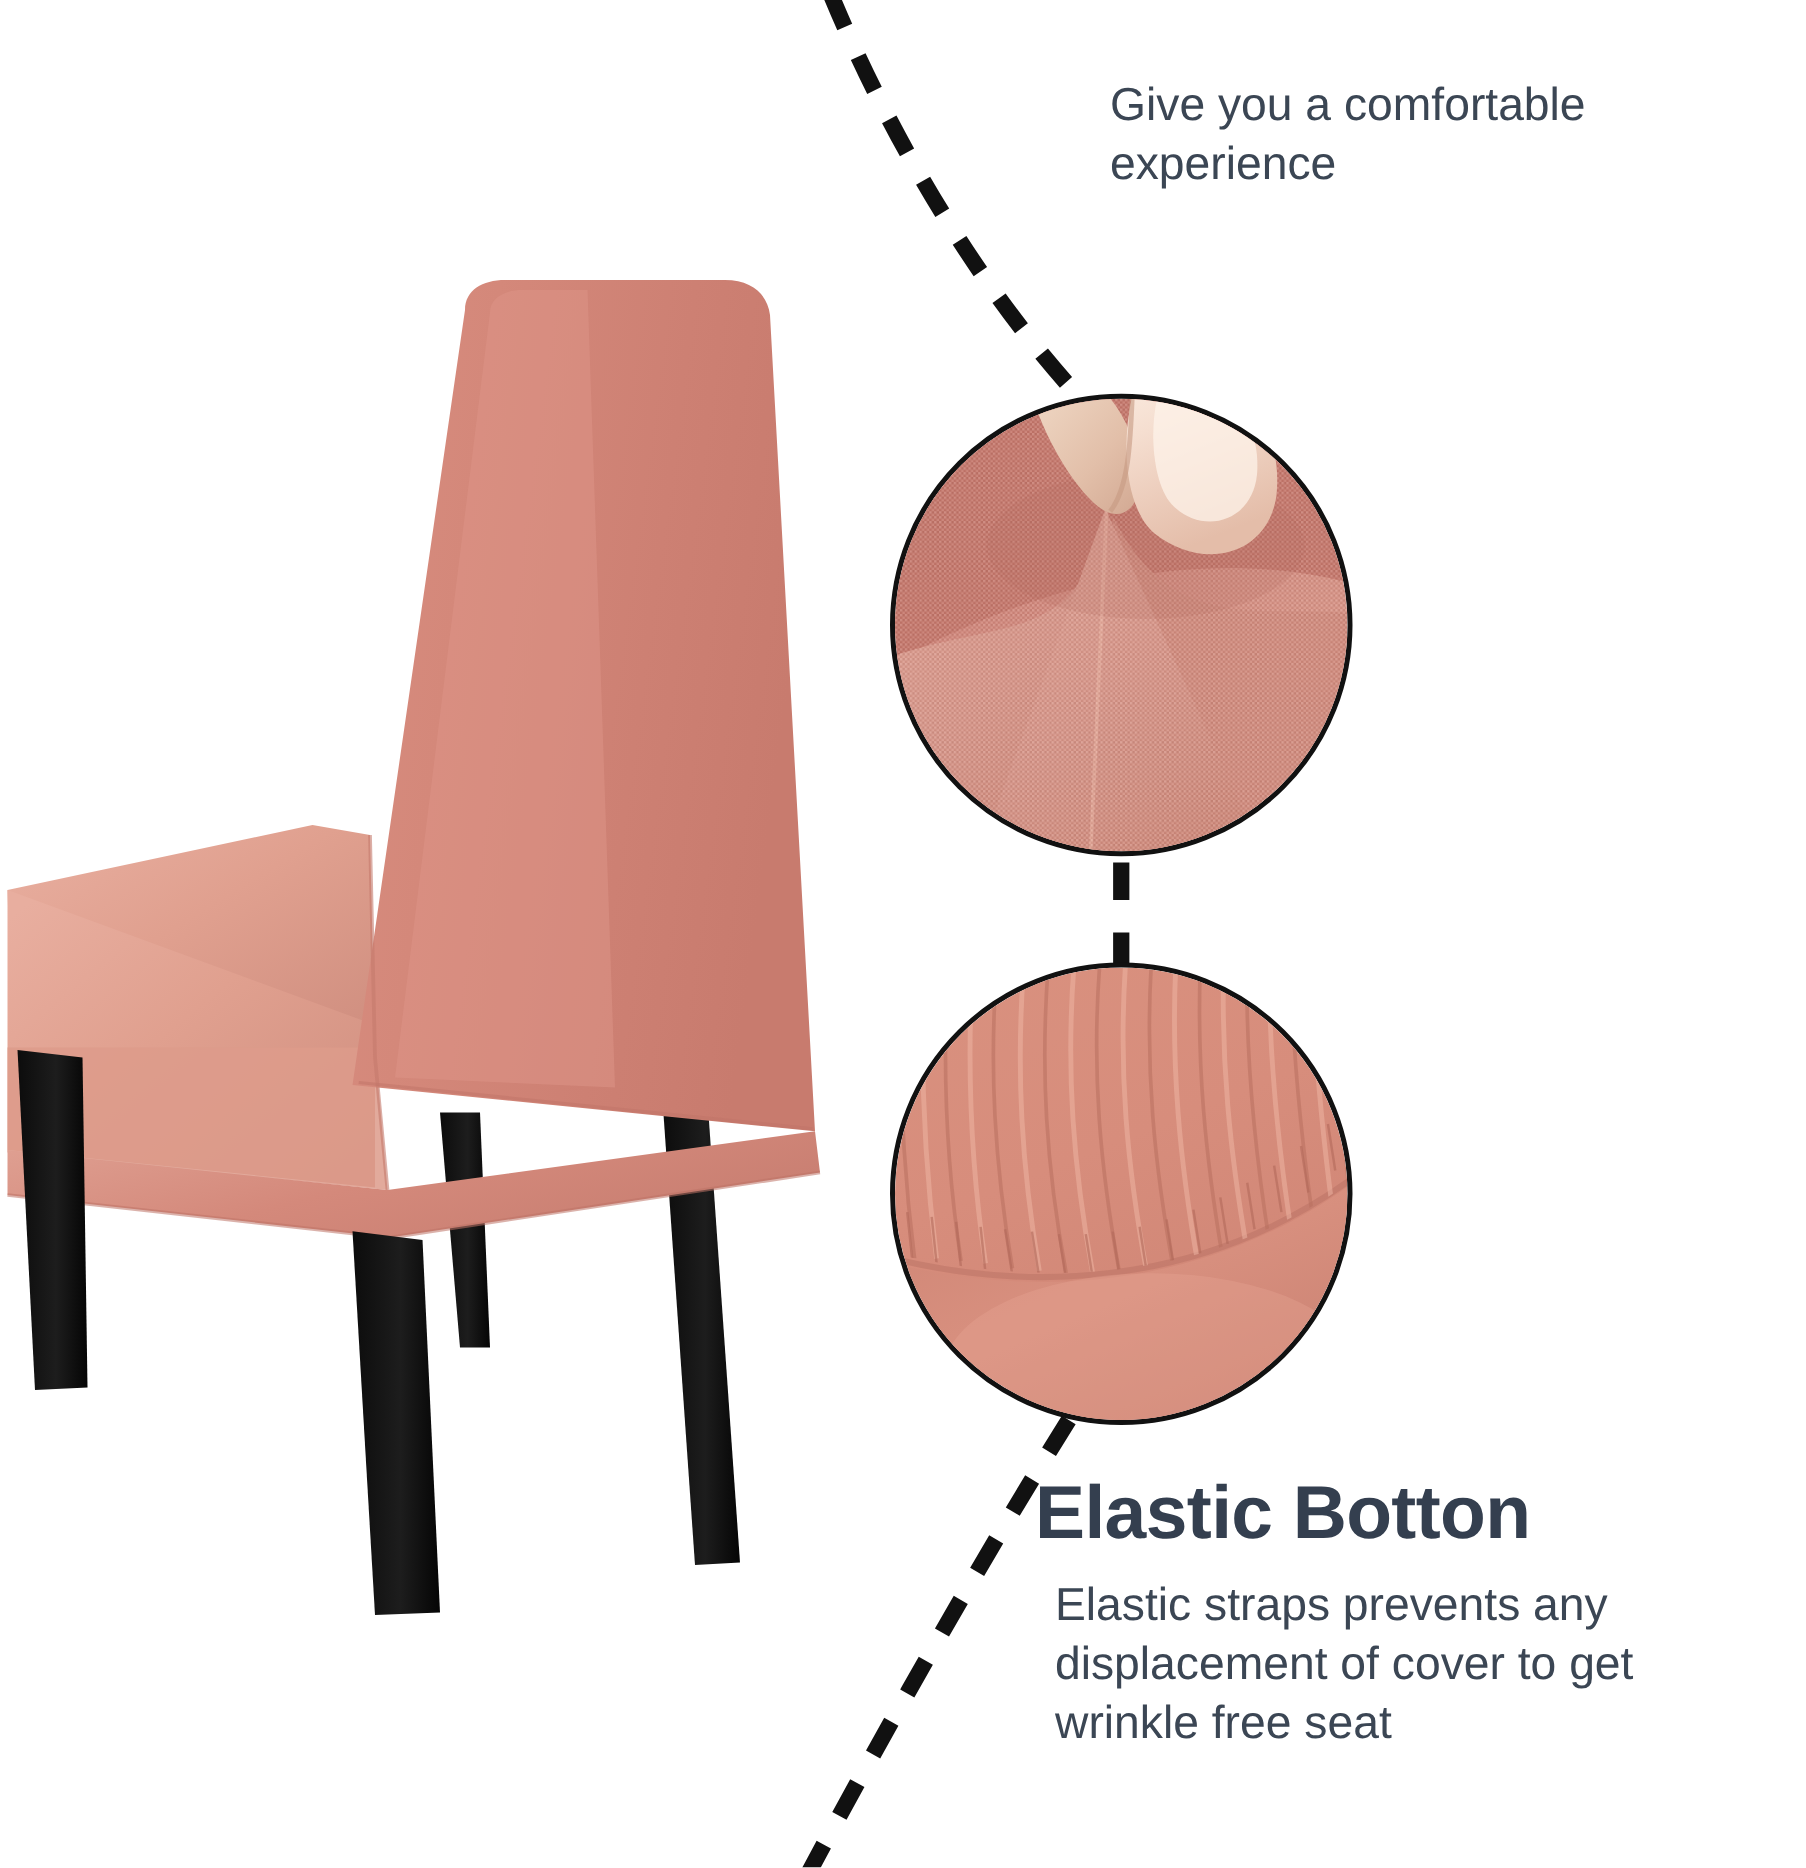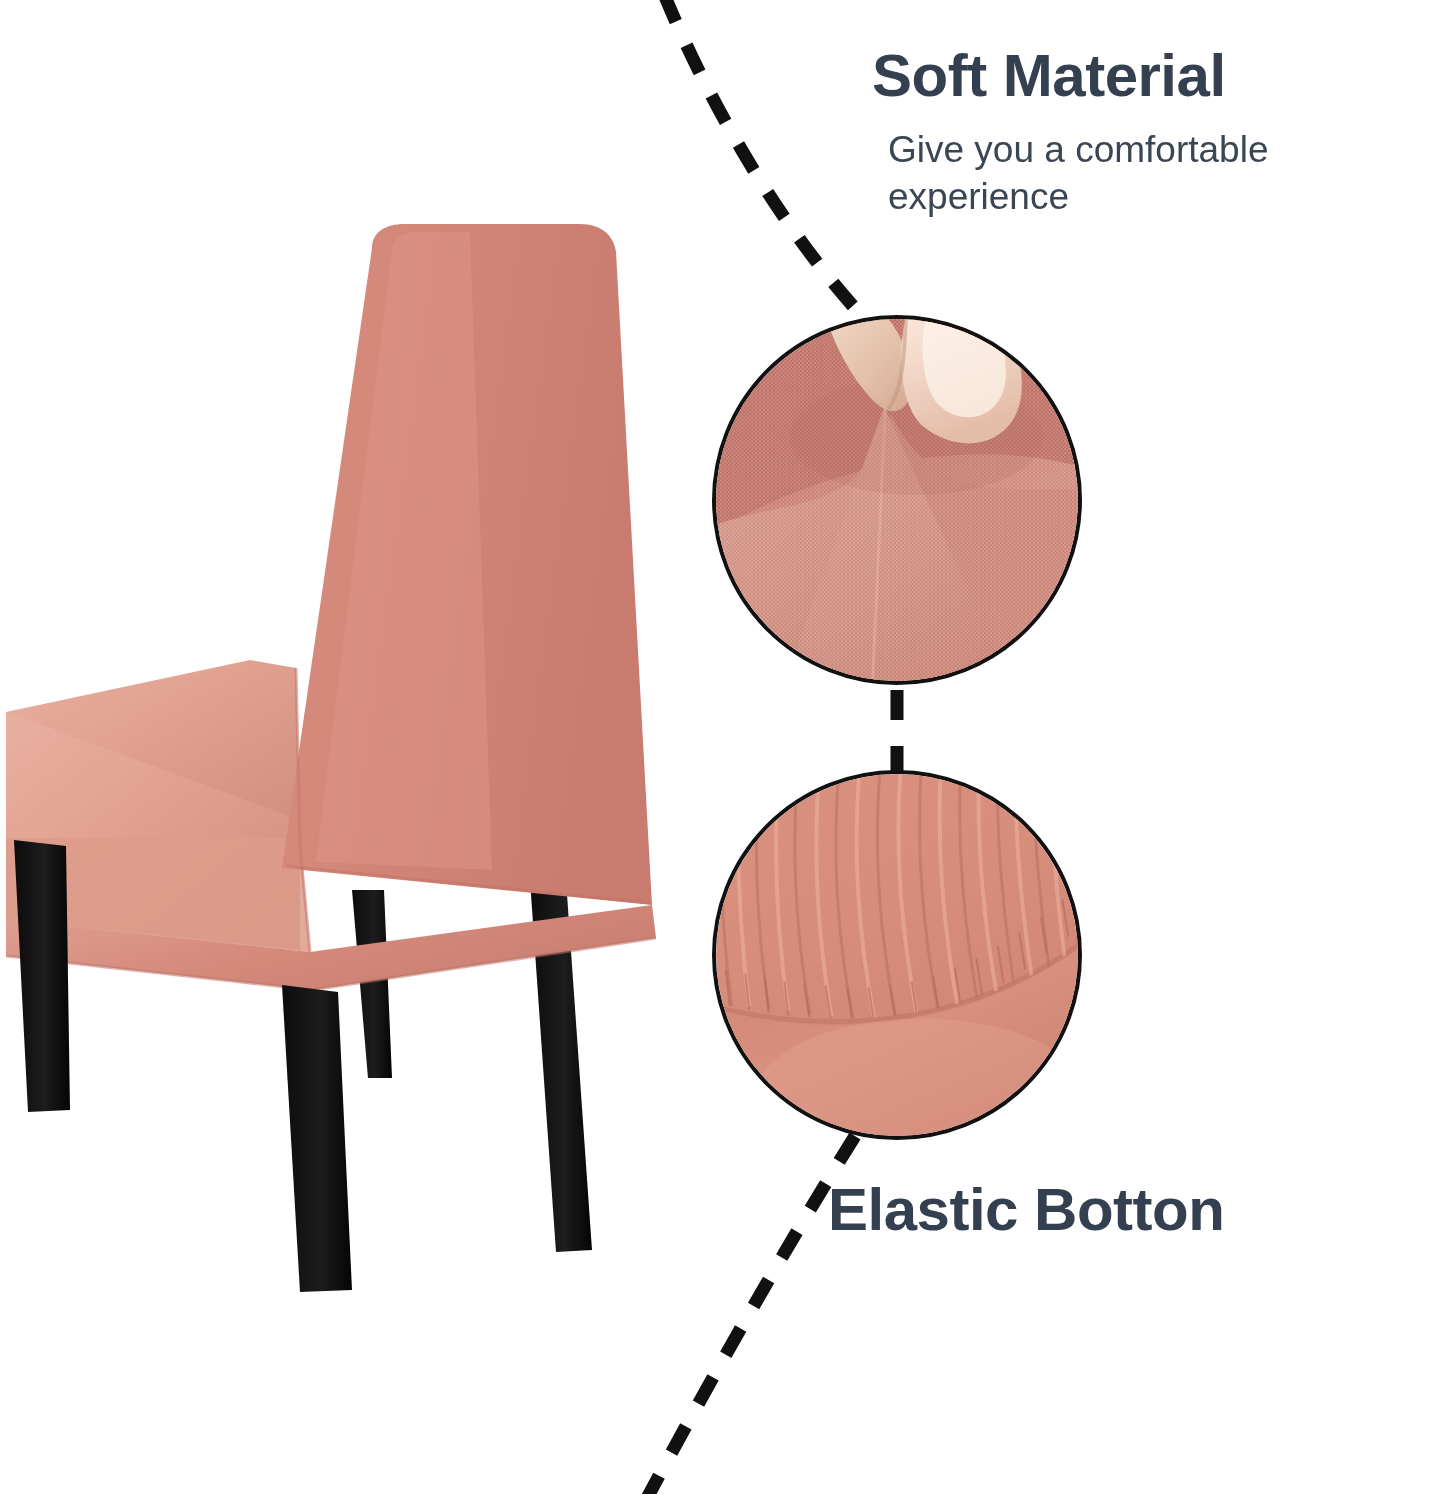--- a/index.html
+++ b/index.html
@@ -291,21 +291,21 @@
             <path d="M354 128 L 360 166"></path>
           </g>
         </g>
 
         <ellipse cx="210" cy="330" rx="170" ry="80" fill="#e8a795" opacity="0.35"></ellipse>
       </g>
     </svg>
   </div>
 
   <div class="feature-block" id="feature-top">
-    <h1 class="feature-title">Soft Material</h1>
     <p class="feature-desc">Give you a comfortable experience</p>
   </div>
 
   <div class="feature-block" id="feature-bottom">
     <h1 class="feature-title">Elastic Botton</h1>
+    <p class="feature-desc">Elastic straps prevents any displacement of cover to get wrinkle free seat</p>
   </div>
 
 </div>
 
 </body></html>

